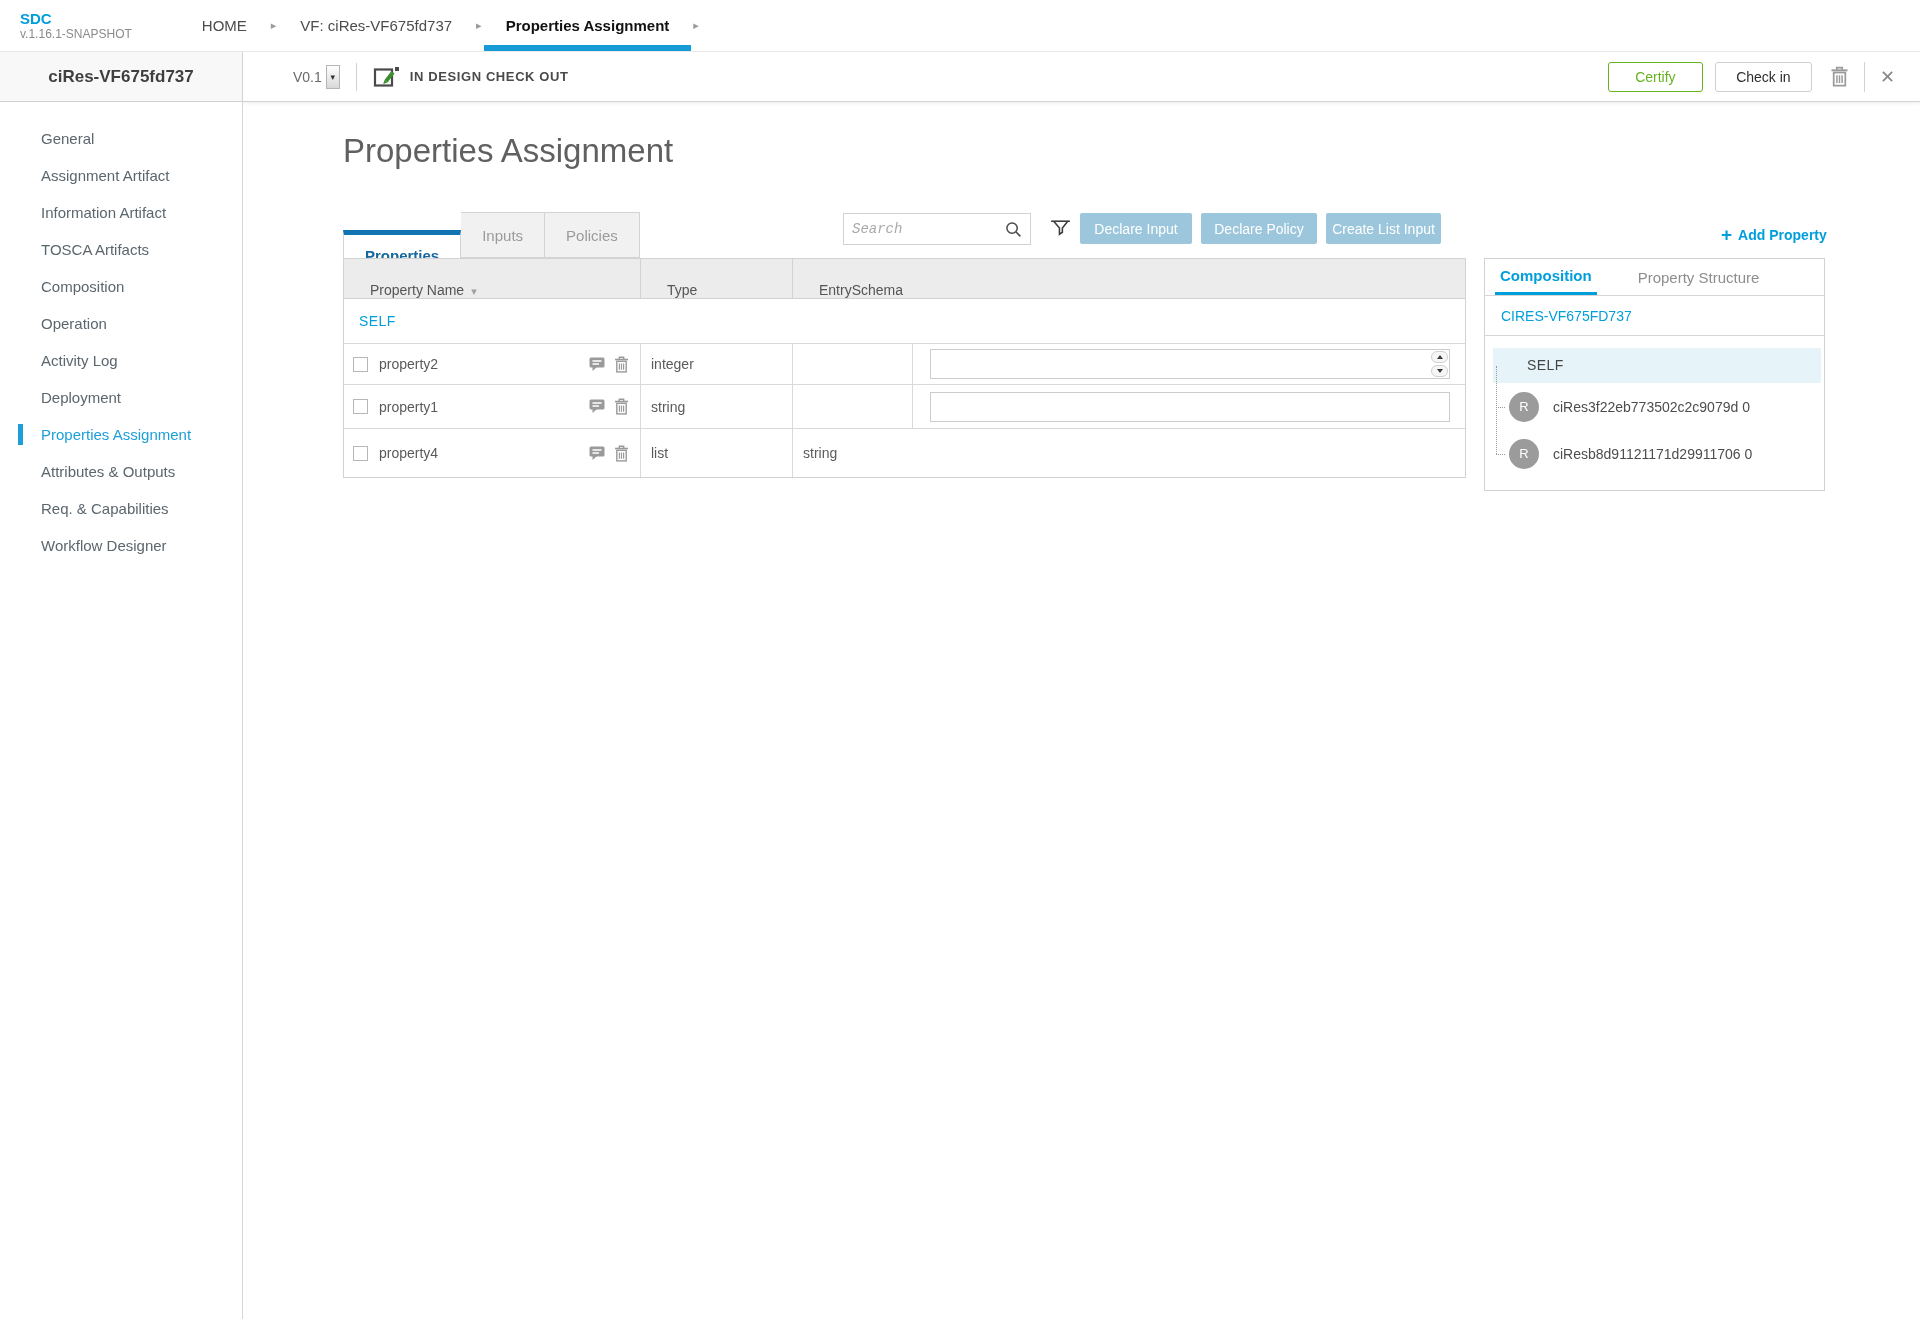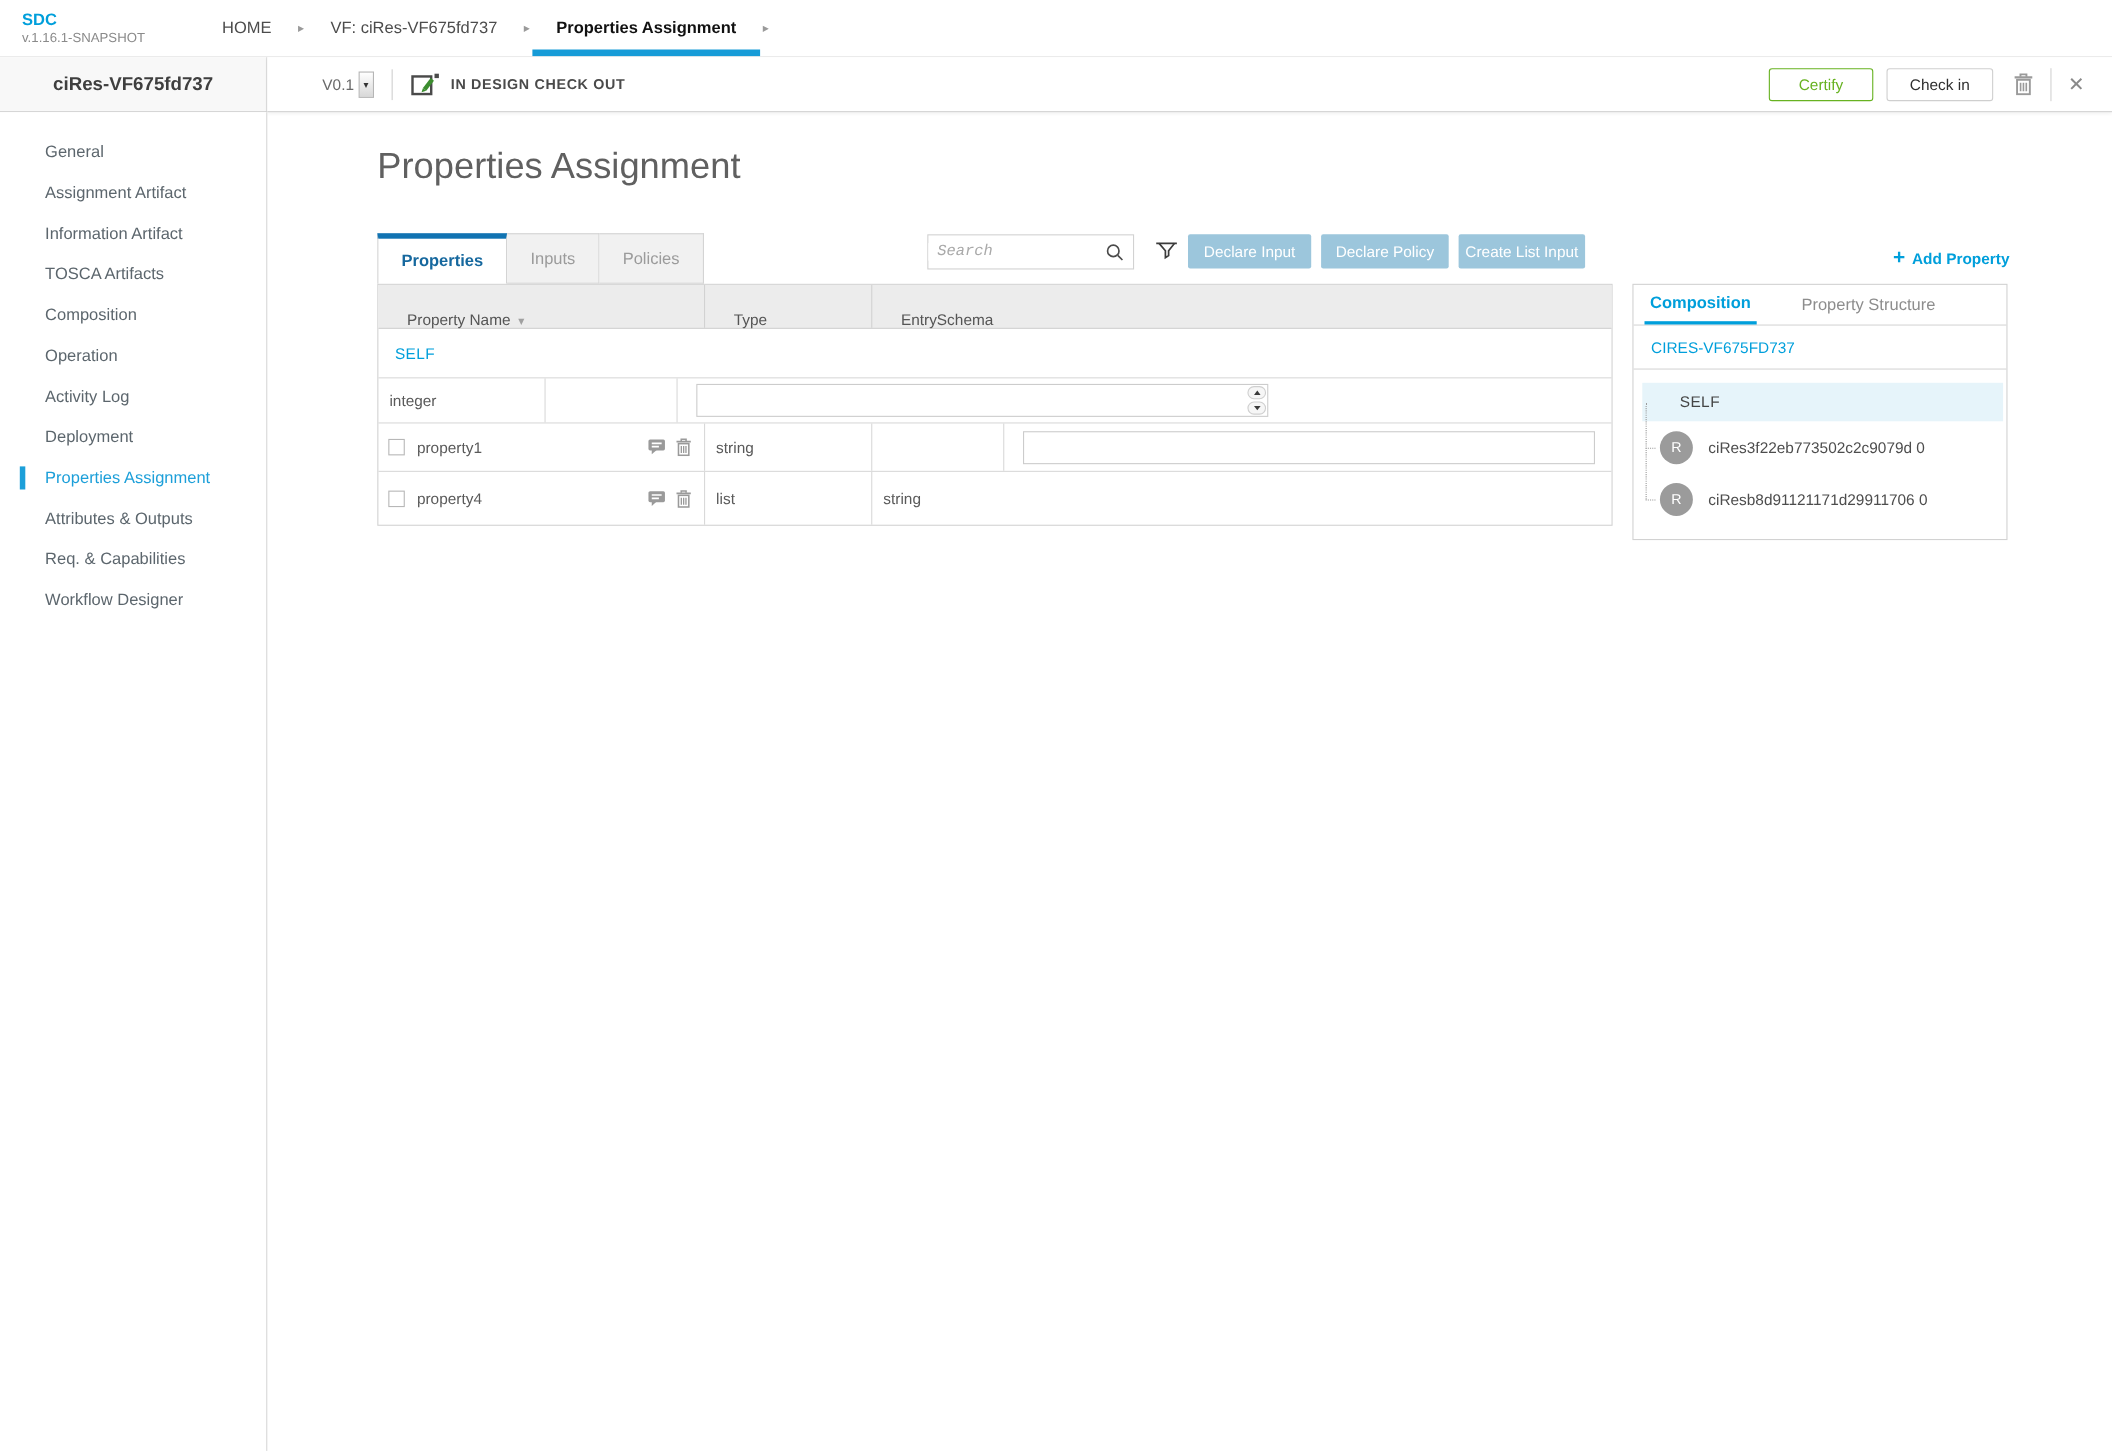--- a/index.html
+++ b/index.html
@@ -59,21 +59,21 @@
   .content { position:absolute; left:243px; top:102px; width:1677px; height:1217px; }
   .page-title { position:absolute; left:100px; top:30px; font-size:33px; font-weight:normal;
     color:#606060; }
 
   .tabs { position:absolute; left:100px; top:110px; height:46px; display:flex; }
   .tab { height:46px; display:flex; align-items:center; justify-content:center;
     font-size:15px; color:#9b9b9b; background:#f1f1f1; border:1px solid #d4d4d4;
     border-left:none; cursor:pointer; padding:0 21px; }
   .tab:first-child { border-left:1px solid #d4d4d4; }
   .tab.active { background:#fff; border-bottom:none; border-top:5px solid #1173b2;
-    color:#16689e; font-weight:bold; }
+    color:#16689e; font-weight:bold;margin-top:18px; }
 
   .search-box { position:absolute; left:600px; top:111px; width:188px; height:32px;
     border:1px solid #d2d2d2; background:#fff; display:flex; align-items:center; }
   .search-box input { flex:1; border:none; outline:none; font-size:14px; padding:0 8px;
     font-family:Liberation Mono, monospace; color:#444; min-width:0; }
   .search-box input::placeholder { font-style:italic; color:#a9a9a9; }
   .search-icon-wrap { padding-right:8px; display:flex; cursor:pointer; }
   .filter-wrap { position:absolute; left:805px; top:114px; cursor:pointer; }
 
   .action-btn { position:absolute; top:111px; height:31px; border:none; border-radius:2px;
@@ -278,20 +278,41 @@
           <span>Property Name</span>
           <span class="sort">▾</span>
         </div>
         <div class="th col-type">Type</div>
         <div class="th col-entry">EntrySchema</div>
       </div>
 
       <div class="t-group">SELF</div>
 
       <div class="t-row row-h1">
+        <div class="td col-name">
+          <input type="checkbox" class="row-check" style="">
+          <span class="prop-name">property2</span>
+          <span class="row-icons">
+            <span>
+              <svg width="16" height="15" viewBox="0 0 16 15">
+                <rect x="0.5" y="0.5" width="15" height="10" rx="1.5" fill="#9a9a9a"></rect>
+                <polygon points="3.5,10 8,10 3.5,14" fill="#9a9a9a"></polygon>
+                <path d="M3.5 4 H12.5 M3.5 7 H10" stroke="#fff" stroke-width="1.5"></path>
+              </svg>
+            </span>
+            <span>
+              <svg width="15" height="17" viewBox="0 0 15 17" fill="none" stroke="#9a9a9a">
+                <path d="M1 3.5 H14" stroke-width="1.6"></path>
+                <path d="M5.3 3 V1.3 H9.7 V3" stroke-width="1.4"></path>
+                <rect x="2.8" y="5.3" width="9.4" height="10.6" stroke-width="1.4"></rect>
+                <path d="M5.4 7.4 V13.8 M7.5 7.4 V13.8 M9.6 7.4 V13.8" stroke-width="1.2"></path>
+              </svg>
+            </span>
+          </span>
+        </div>
         <div class="td col-type">integer</div>
         <div class="td col-entry"></div>
         <div class="td col-value">
           <div class="val-wrap">
             <input class="val-input" style="">
             <span class="spinner">
               <span class="spin spin-up"></span>
               <span class="spin spin-down"></span>
             </span>
           </div>

